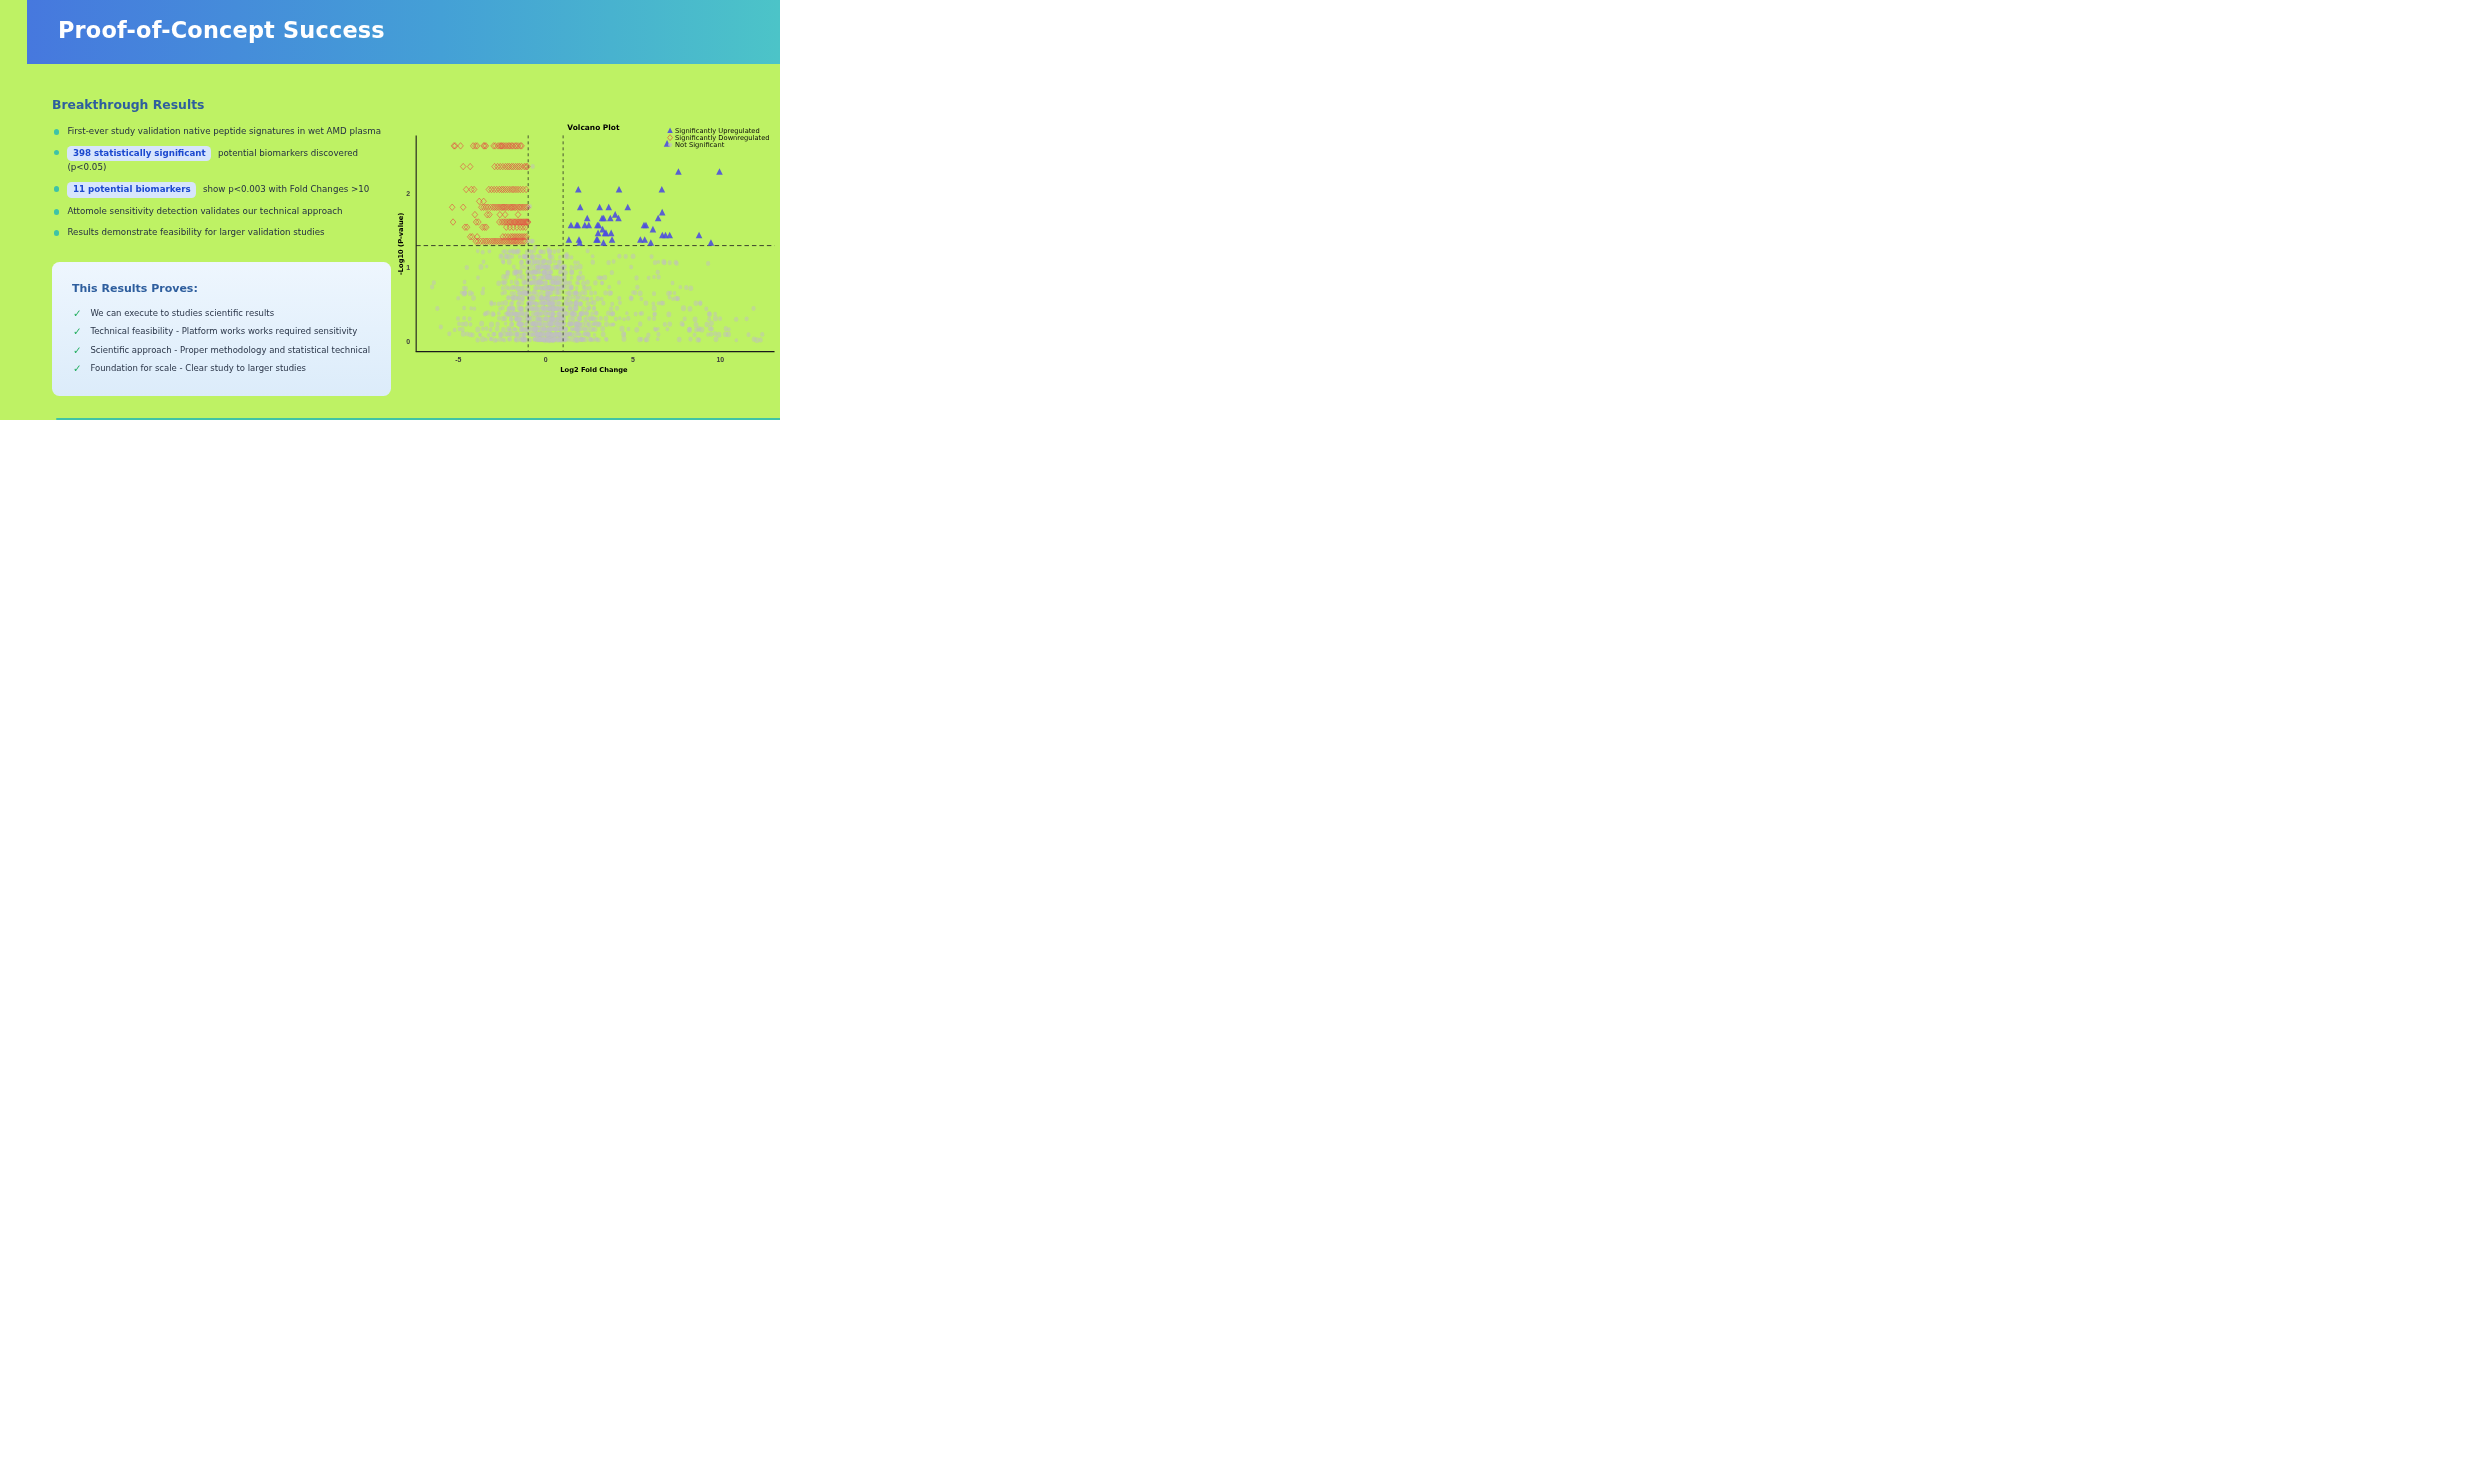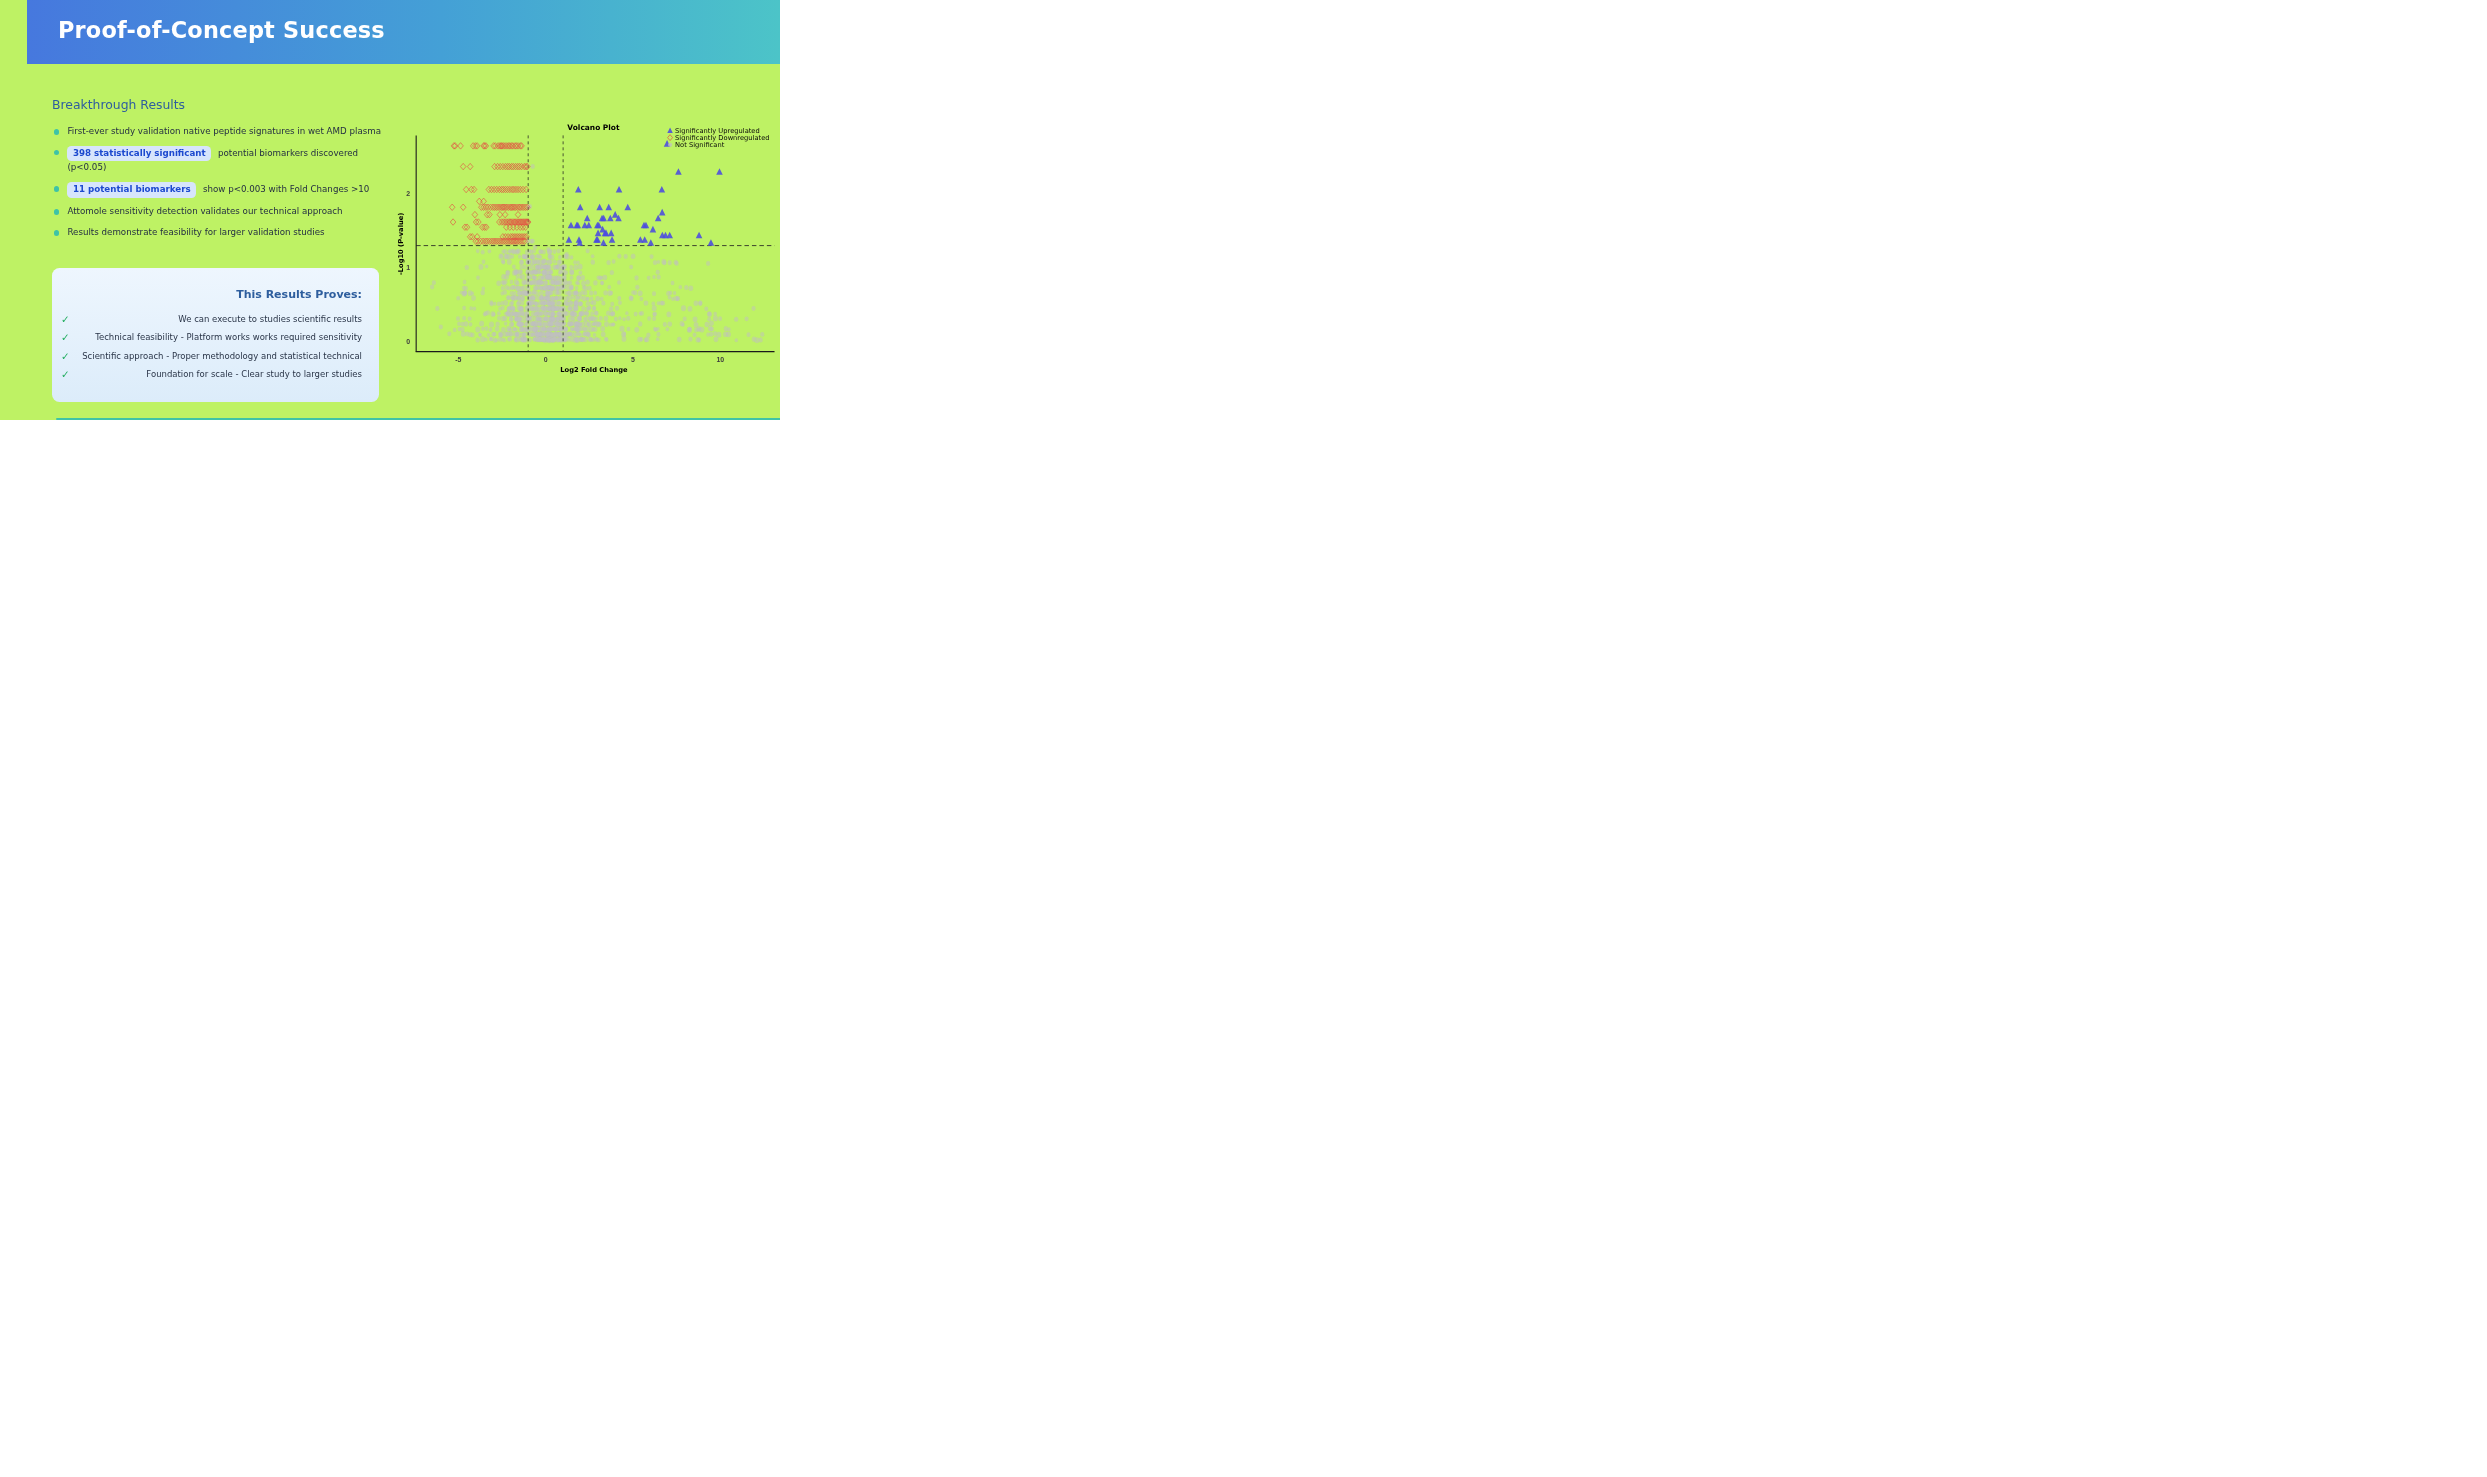--- a/index.html
+++ b/index.html
@@ -5,30 +5,30 @@
   html,body{margin:0;padding:0;background:#ffffff;font-family:"DejaVu Sans","Liberation Sans",sans-serif;}
   #slide{position:relative;width:780px;height:420px;background:#bef264;overflow:hidden;}
 
   
   #header{position:absolute;left:27px;top:0;right:0;height:64px;
           background:linear-gradient(90deg,#4678de 0%,#44a0d6 55%,#4cc4c8 100%);}
   #header h1{margin:0;padding:18px 0 0 31px;font-size:22.4px;line-height:1.1;font-weight:bold;color:#ffffff;letter-spacing:0.2px;}
 
   
   #left-col{position:absolute;left:52px;top:97px;width:336px;}
-  #results-heading{font-size:12.4px;font-weight:normal;color:#2e5e9e;margin:0 0 13px 0;}
+  #results-heading{font-size:12.4px;font-weight:bold;color:#2e5e9e;margin:0 0 13px 0;}
   ul.bullets{list-style:none;margin:0;padding:0;}
   ul.bullets li{position:relative;padding-left:15.4px;margin-bottom:7.5px;font-size:8.7px;line-height:1.55;color:#242f42;}
   ul.bullets .dot{position:absolute;left:1.5px;top:4px;width:5.5px;height:5.5px;border-radius:50%;background:#3ec3a7;}
   .pill{display:inline-block;background:#d7e5fc;color:#1c49cf;font-weight:bold;border-radius:4.5px;padding:1px 5.5px;margin-right:4px;}
   .pill:empty{display:none;}
 
   
-  #proves-box{margin-top:28px;background:linear-gradient(180deg,#eef6fe 0%,#dcecfa 100%);
-              border-radius:7.5px;padding:20px 17px 15px 8px;width:302px;text-align:right;}
+  #proves-box{margin-top:22px;background:linear-gradient(180deg,#eef6fe 0%,#dcecfa 100%);
+              border-radius:7.5px;padding:20px 17px 15px 20px;width:302px;}
   #proves-heading{font-size:11px;font-weight:bold;color:#2e5e9e;margin:0 0 13px 0;}
   ul.checks{list-style:none;margin:0;padding:0;}
   ul.checks li{position:relative;padding-left:18.4px;margin-bottom:7.7px;font-size:8.5px;line-height:1.25;color:#2a3548;}
   ul.checks .check{position:absolute;left:1px;top:-1px;color:#21ad5f;font-size:10.4px;font-weight:bold;}
 
   
   #chart-svg{position:absolute;left:0;top:0;}
 
   
   #bottom-bar{position:absolute;left:56px;right:0;bottom:0;height:2.5px;background:#3ec3a7;border-radius:1.5px 0 0 1.5px;}

